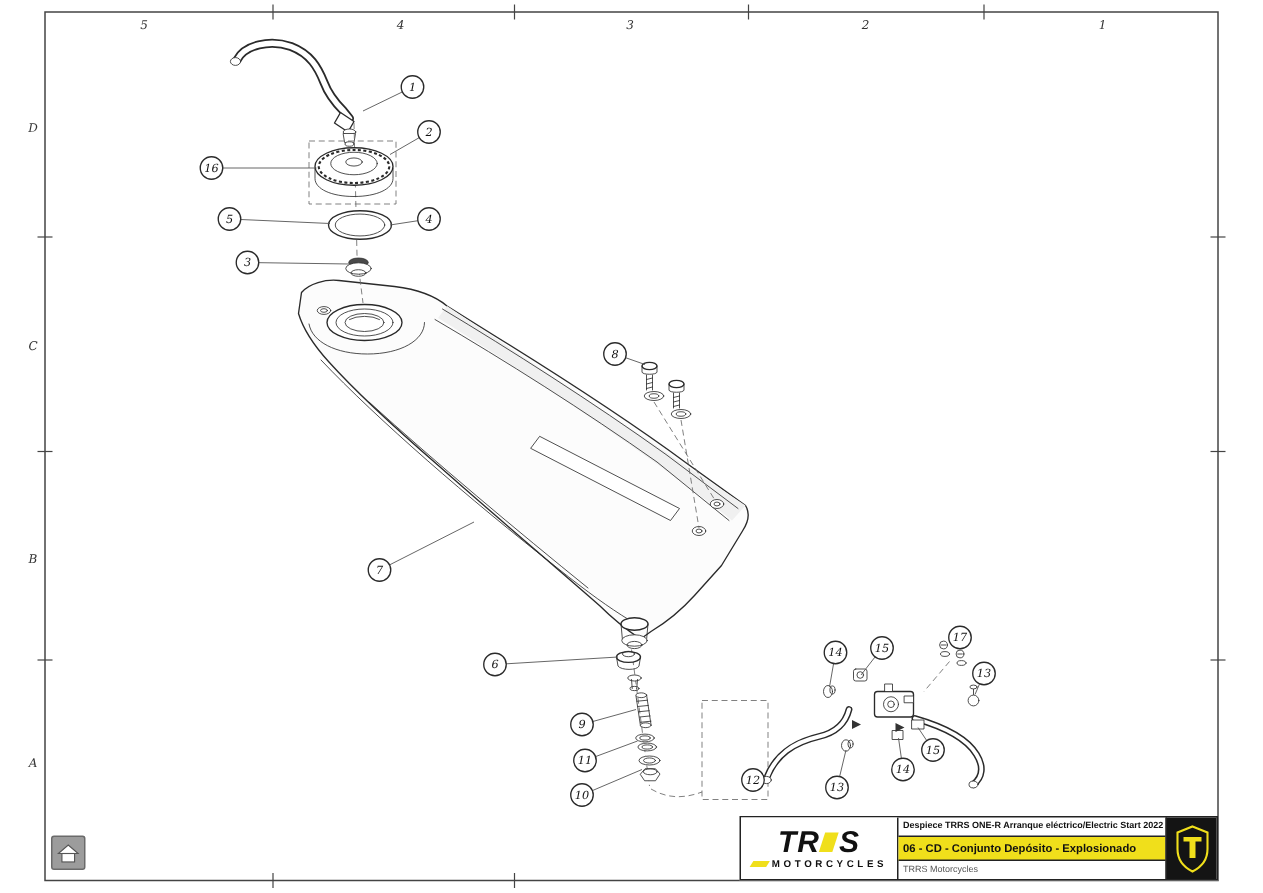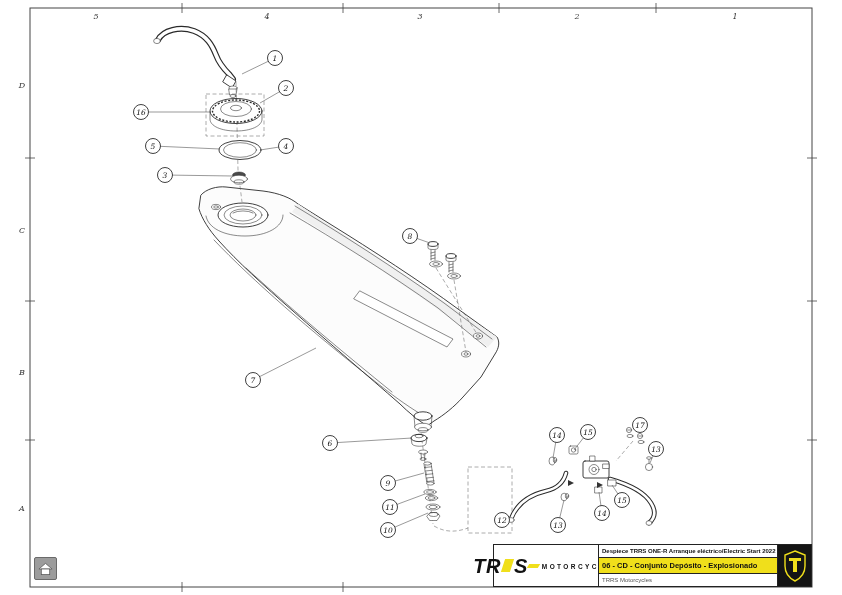--- a/index.html
+++ b/index.html
@@ -24,21 +24,21 @@
   .hoseo2{fill:none;stroke:#2a2a2a;stroke-width:4.6;stroke-linecap:round;}
   .hosei2{fill:none;stroke:#fff;stroke-width:2.6;stroke-linecap:round;}
   .leader{stroke:#555;stroke-width:0.6;}
   .callout-circle{fill:#fff;stroke:#2a2a2a;stroke-width:0.9;}
   .callout-num{font:italic 7.5px "DejaVu Serif",serif;text-anchor:middle;fill:#111;}
   .arrow{fill:#333;stroke:none;}
 
   
   .title-block{position:absolute;left:493px;top:544px;width:319px;height:43px;display:flex;
                border:1.5px solid #222;background:#fff;box-sizing:border-box;}
-  .tb-logo{width:104px;border-right:1px solid #222;display:flex;flex-direction:row;
+  .tb-logo{width:104px;border-right:1px solid #222;display:flex;flex-direction:column;
            align-items:center;justify-content:center;background:#fff;}
   .logo-line{font-weight:bold;font-style:italic;font-size:20px;letter-spacing:0.5px;color:#111;
              display:flex;align-items:center;line-height:1;}
   .logo-diamond{display:inline-block;width:9px;height:13px;background:var(--accent,#f0df1b);
                 transform:skewX(-18deg);margin:0 2px;}
   .logo-sub{font-size:6.5px;font-weight:bold;letter-spacing:2.4px;color:#111;display:flex;
             align-items:center;gap:3px;margin-top:1px;}
   .logo-chev{display:inline-block;width:11px;height:4px;background:var(--accent,#f0df1b);
              transform:skewX(-32deg);}
   .tb-rows{flex:1;display:flex;flex-direction:column;min-width:0;}

